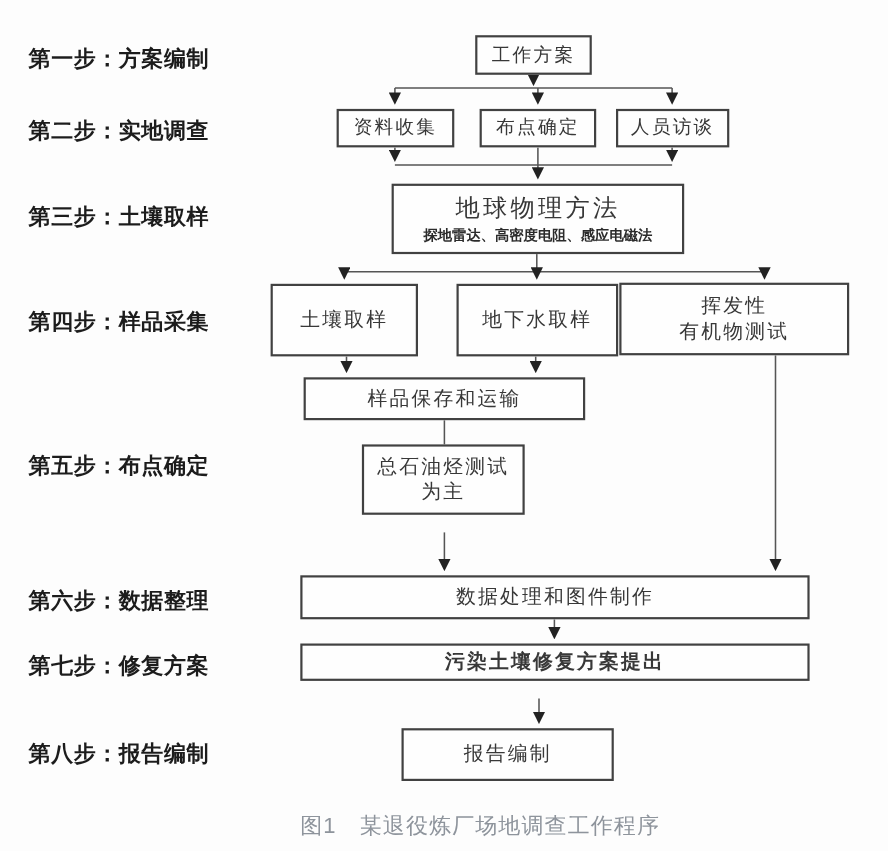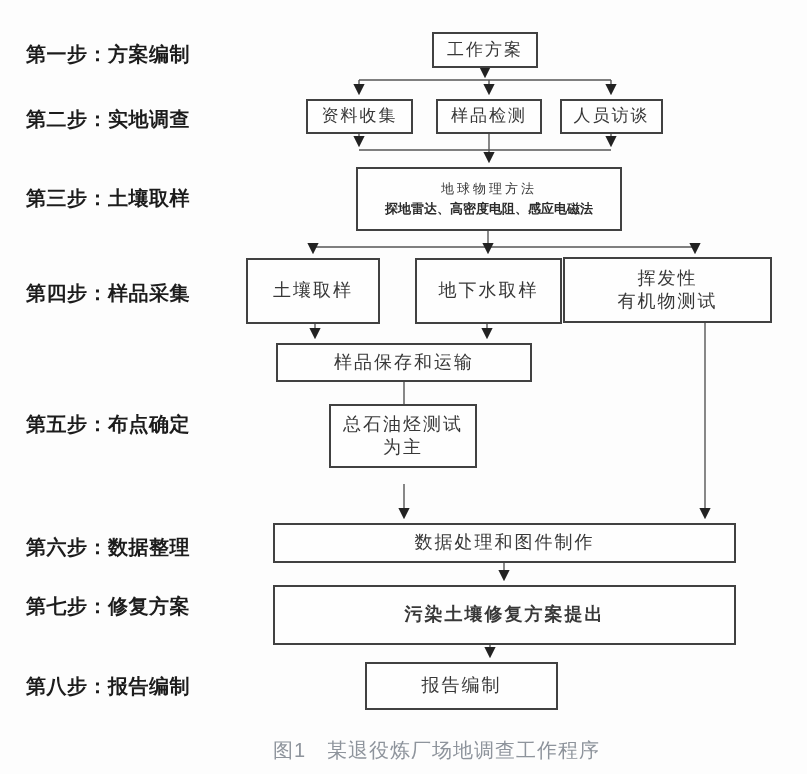--- a/index.html
+++ b/index.html
@@ -18,29 +18,29 @@
     position:absolute;box-sizing:border-box;border:2px solid #414141;background:#fefefe;
     display:flex;flex-direction:column;justify-content:center;
     font-size:18px;color:#383838;letter-spacing:2px;text-align:center;line-height:1.3;
     white-space:nowrap;
   }
   .b-workplan{left:432px;top:32px;width:106px;height:36px;font-size:17px;}
   .b-datacol {left:306px;top:99px;width:107px;height:35px;font-size:17px;}
   .b-survey  {left:436px;top:99px;width:106px;height:35px;font-size:17px;}
   .b-interview{left:560px;top:99px;width:103px;height:35px;font-size:17px;}
   .b-geo     {left:356px;top:167px;width:266px;height:64px;}
-  .b-geo .geo-title{font-size:13px;letter-spacing:3px;}
+  .b-geo .geo-title{font-size:22px;letter-spacing:3px;}
   .b-geo .geo-sub{font-size:13px;font-weight:700;letter-spacing:0;color:#2b2b2b;margin-top:3px;}
   .b-soil    {left:246px;top:258px;width:134px;height:66px;}
   .b-gw      {left:415px;top:258px;width:147px;height:66px;}
   .b-voc     {left:563px;top:257px;width:209px;height:66px;}
   .b-storage {left:276px;top:343px;width:256px;height:39px;}
   .b-tph     {left:329px;top:404px;width:148px;height:64px;}
   .b-dataproc{left:273px;top:523px;width:463px;height:40px;}
-  .b-remed   {left:273px;top:585px;width:463px;height:60px;font-weight:600;}
+  .b-remed   {left:273px;top:585px;width:463px;height:34px;font-weight:600;}
   .b-report  {left:365px;top:662px;width:193px;height:48px;}
   .caption{
     position:absolute;left:0;top:737px;width:807px;text-align:center;
     font-size:20px;color:#8e949c;letter-spacing:1px;padding-left:33px;
   }
   svg .ln{stroke:#555555;stroke-width:1.4;fill:none;}
 </style>
 </head>
 <body>
 
@@ -95,21 +95,21 @@
   <div class="step s8">第八步：报告编制</div>
 
   <div class="box b-workplan">
     <span>工作方案</span>
   </div>
 
   <div class="box b-datacol">
     <span>资料收集</span>
   </div>
   <div class="box b-survey">
-    <span>样品检测</span>
+    <span>布点确定</span>
   </div>
   <div class="box b-interview">
     <span>人员访谈</span>
   </div>
 
   <div class="box b-geo">
     <span class="geo-title">地球物理方法</span>
     <span class="geo-sub">探地雷达、高密度电阻、感应电磁法</span>
   </div>
 

